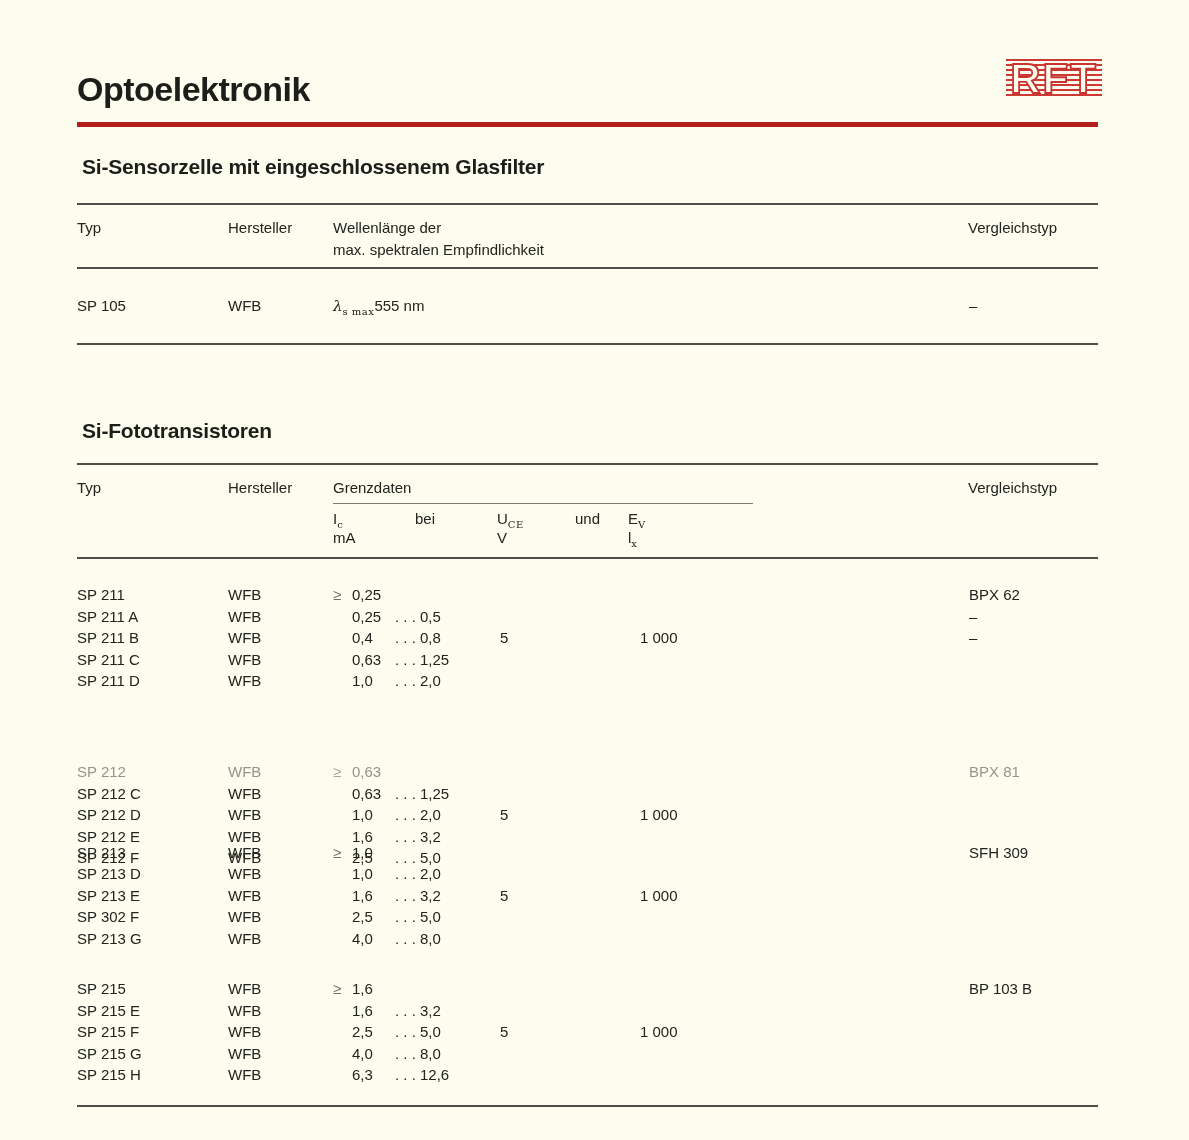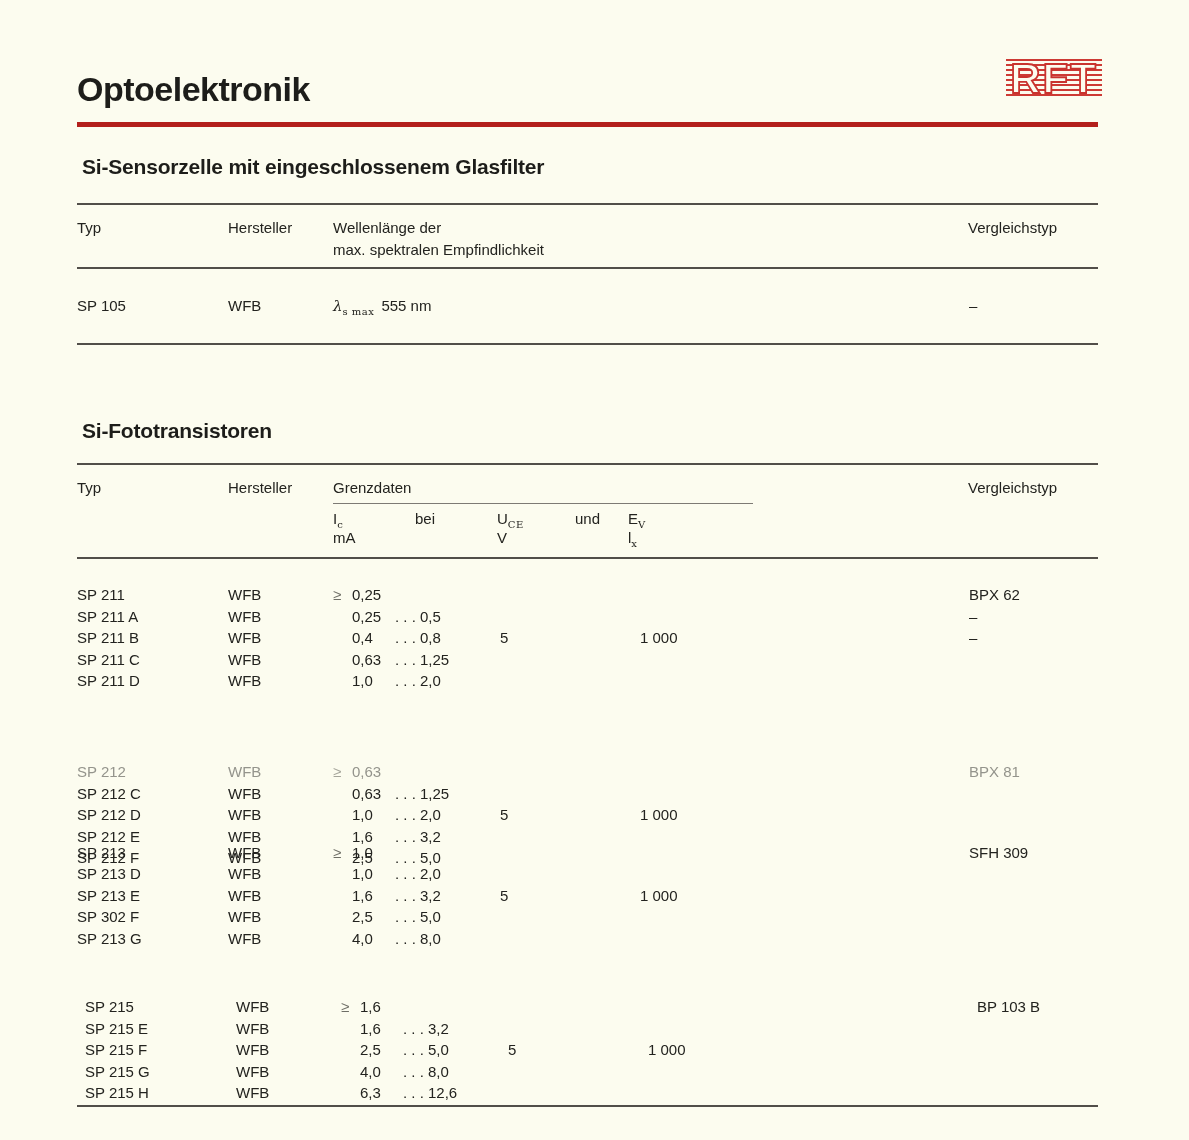--- a/index.html
+++ b/index.html
@@ -47,21 +47,21 @@
   .ge{display:inline-block;width:19px;color:#6e6e66;}
   .min{display:inline-block;width:43px;}
   .tblock{position:absolute;left:0;width:1021px;}
   .faded{color:#94948c;margin-top:48px;}
   .faded .ge{color:#a4a49a;}
   sub{
     font-family:"DejaVu Serif",serif;
     font-size:10px;line-height:0;letter-spacing:0.5px;
   }
   .lambda{font-family:"DejaVu Serif",serif;font-style:italic;}
-  .wl-val{margin-left:7px;}
+  .wl-val{}
   .sh1{top:47px;}
   .sh2{top:66px;}
   .static-row{position:absolute;left:0;}
 </style>
 </head>
 <body>
 
 <div class="page">
 
   <div class="title">Optoelektronik</div>
@@ -250,21 +250,21 @@
           </div>
           <div class="trow">
             <span class="c">SP 213 G</span>
             <span class="c">WFB</span>
             <span class="c ic-c"><span class="ge"></span><span class="min">4,0</span>. . . 8,0</span>
             <span class="c uce-c"></span>
             <span class="c ev-c"></span>
             <span class="c cmp-c"></span>
           </div>
         </div>
-        <div class="tblock" style="top: 533px; margin-left: 8px;">
+        <div class="tblock" style="top: 515px;">
           <div class="trow">
             <span class="c">SP 215</span>
             <span class="c">WFB</span>
             <span class="c ic-c"><span class="ge">≥</span><span class="min">1,6</span></span>
             <span class="c uce-c"></span>
             <span class="c ev-c"></span>
             <span class="c cmp-c">BP 103 B</span>
           </div>
           <div class="trow">
             <span class="c">SP 215 E</span>

